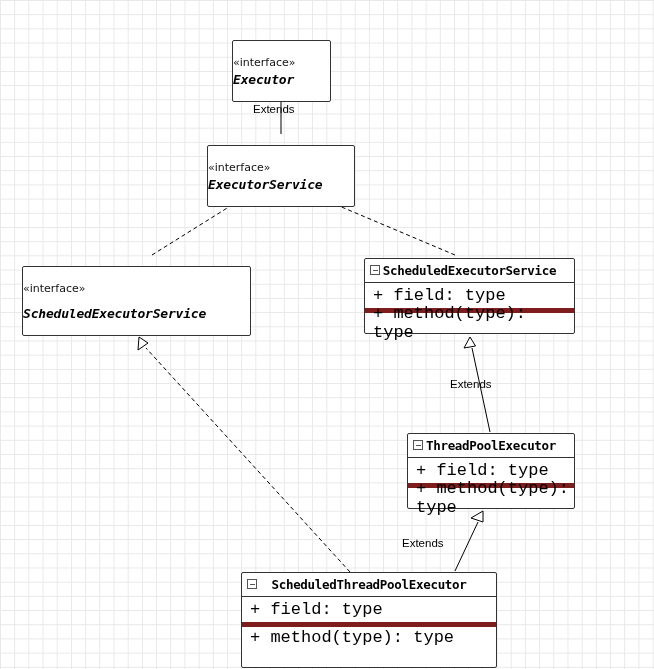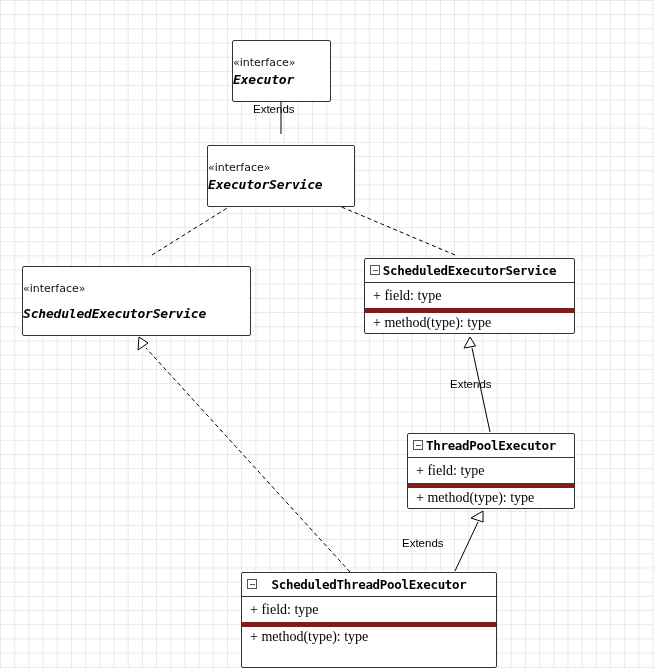--- a/index.html
+++ b/index.html
@@ -86,22 +86,22 @@
     top: 3.5px;
     width: 5px;
     height: 1px;
     background: #555;
   }
   .cls-row {
     height: 25px;
     display: flex;
     align-items: center;
     padding-left: 8px;
-    font-size: 14px;
-    font-family: Liberation Serif, serif;
+    font-size: 17px;
+    font-family: Liberation Mono, monospace;
     color: #000;
     box-sizing: border-box;
   }
   .cls-row.sep {
     border-top: 5px solid #7f1d1d;
   }
   .edge-label {
     position: absolute;
     font-size: 11.5px;
     font-family: Liberation Sans, sans-serif;

